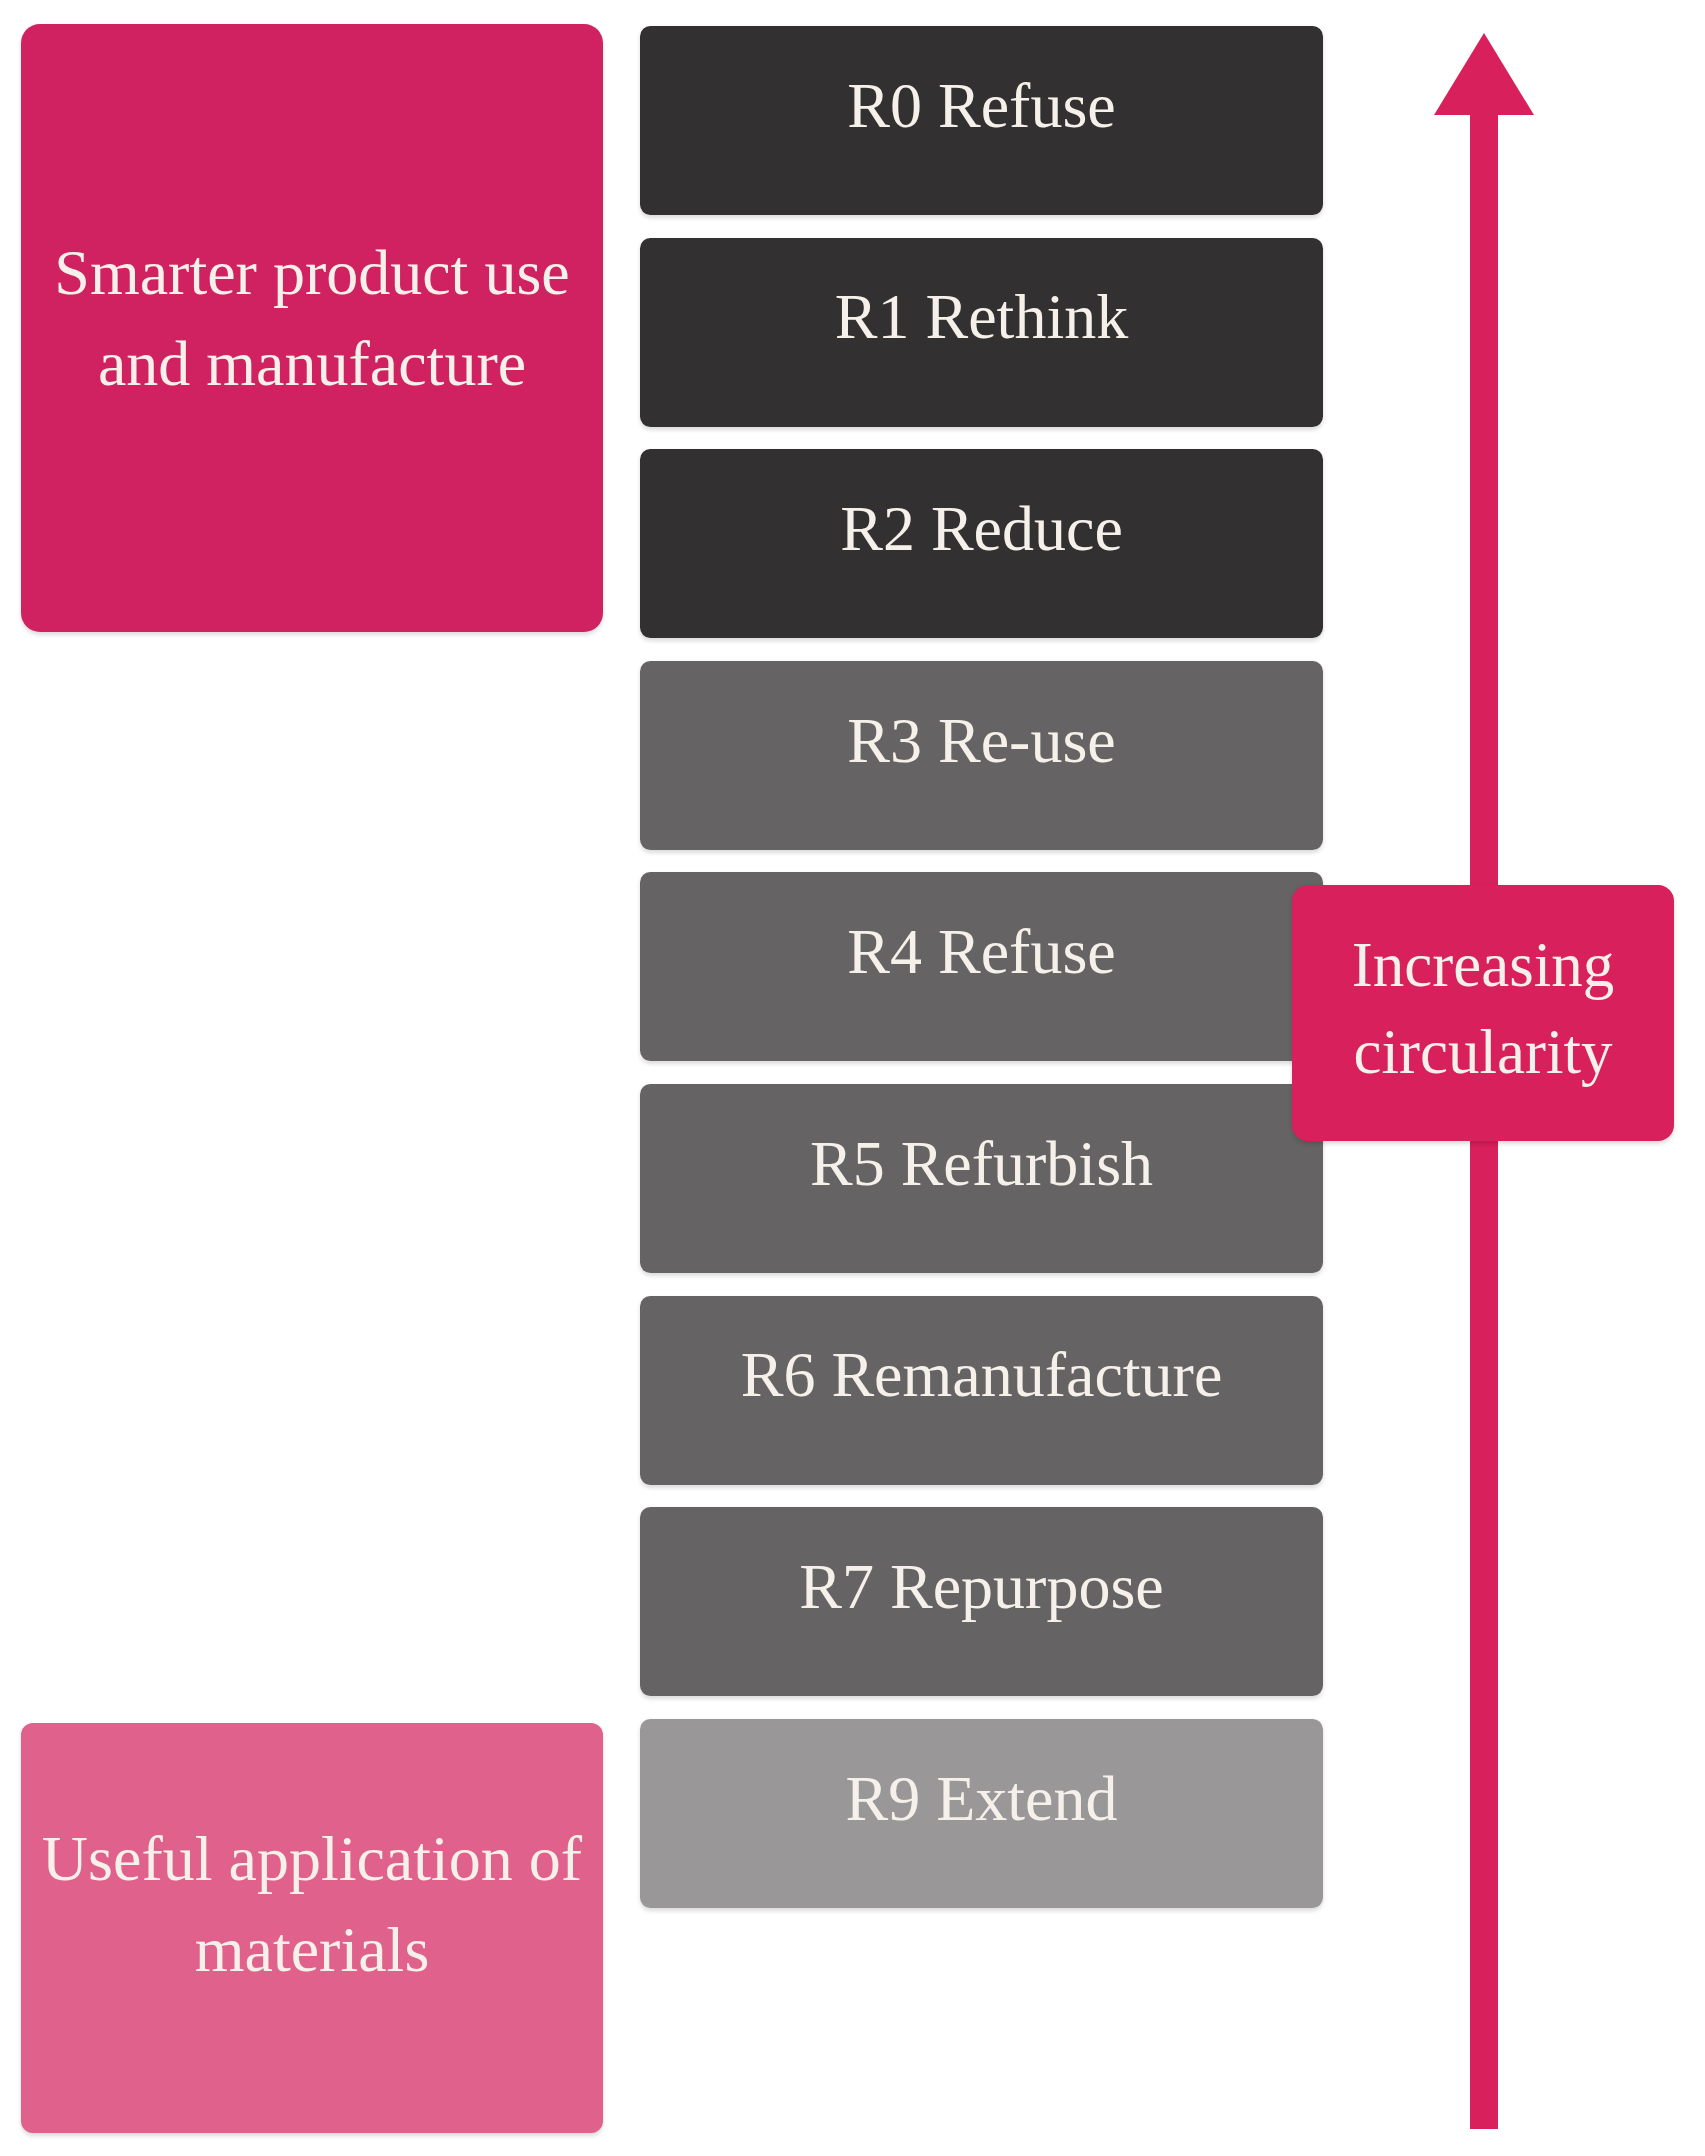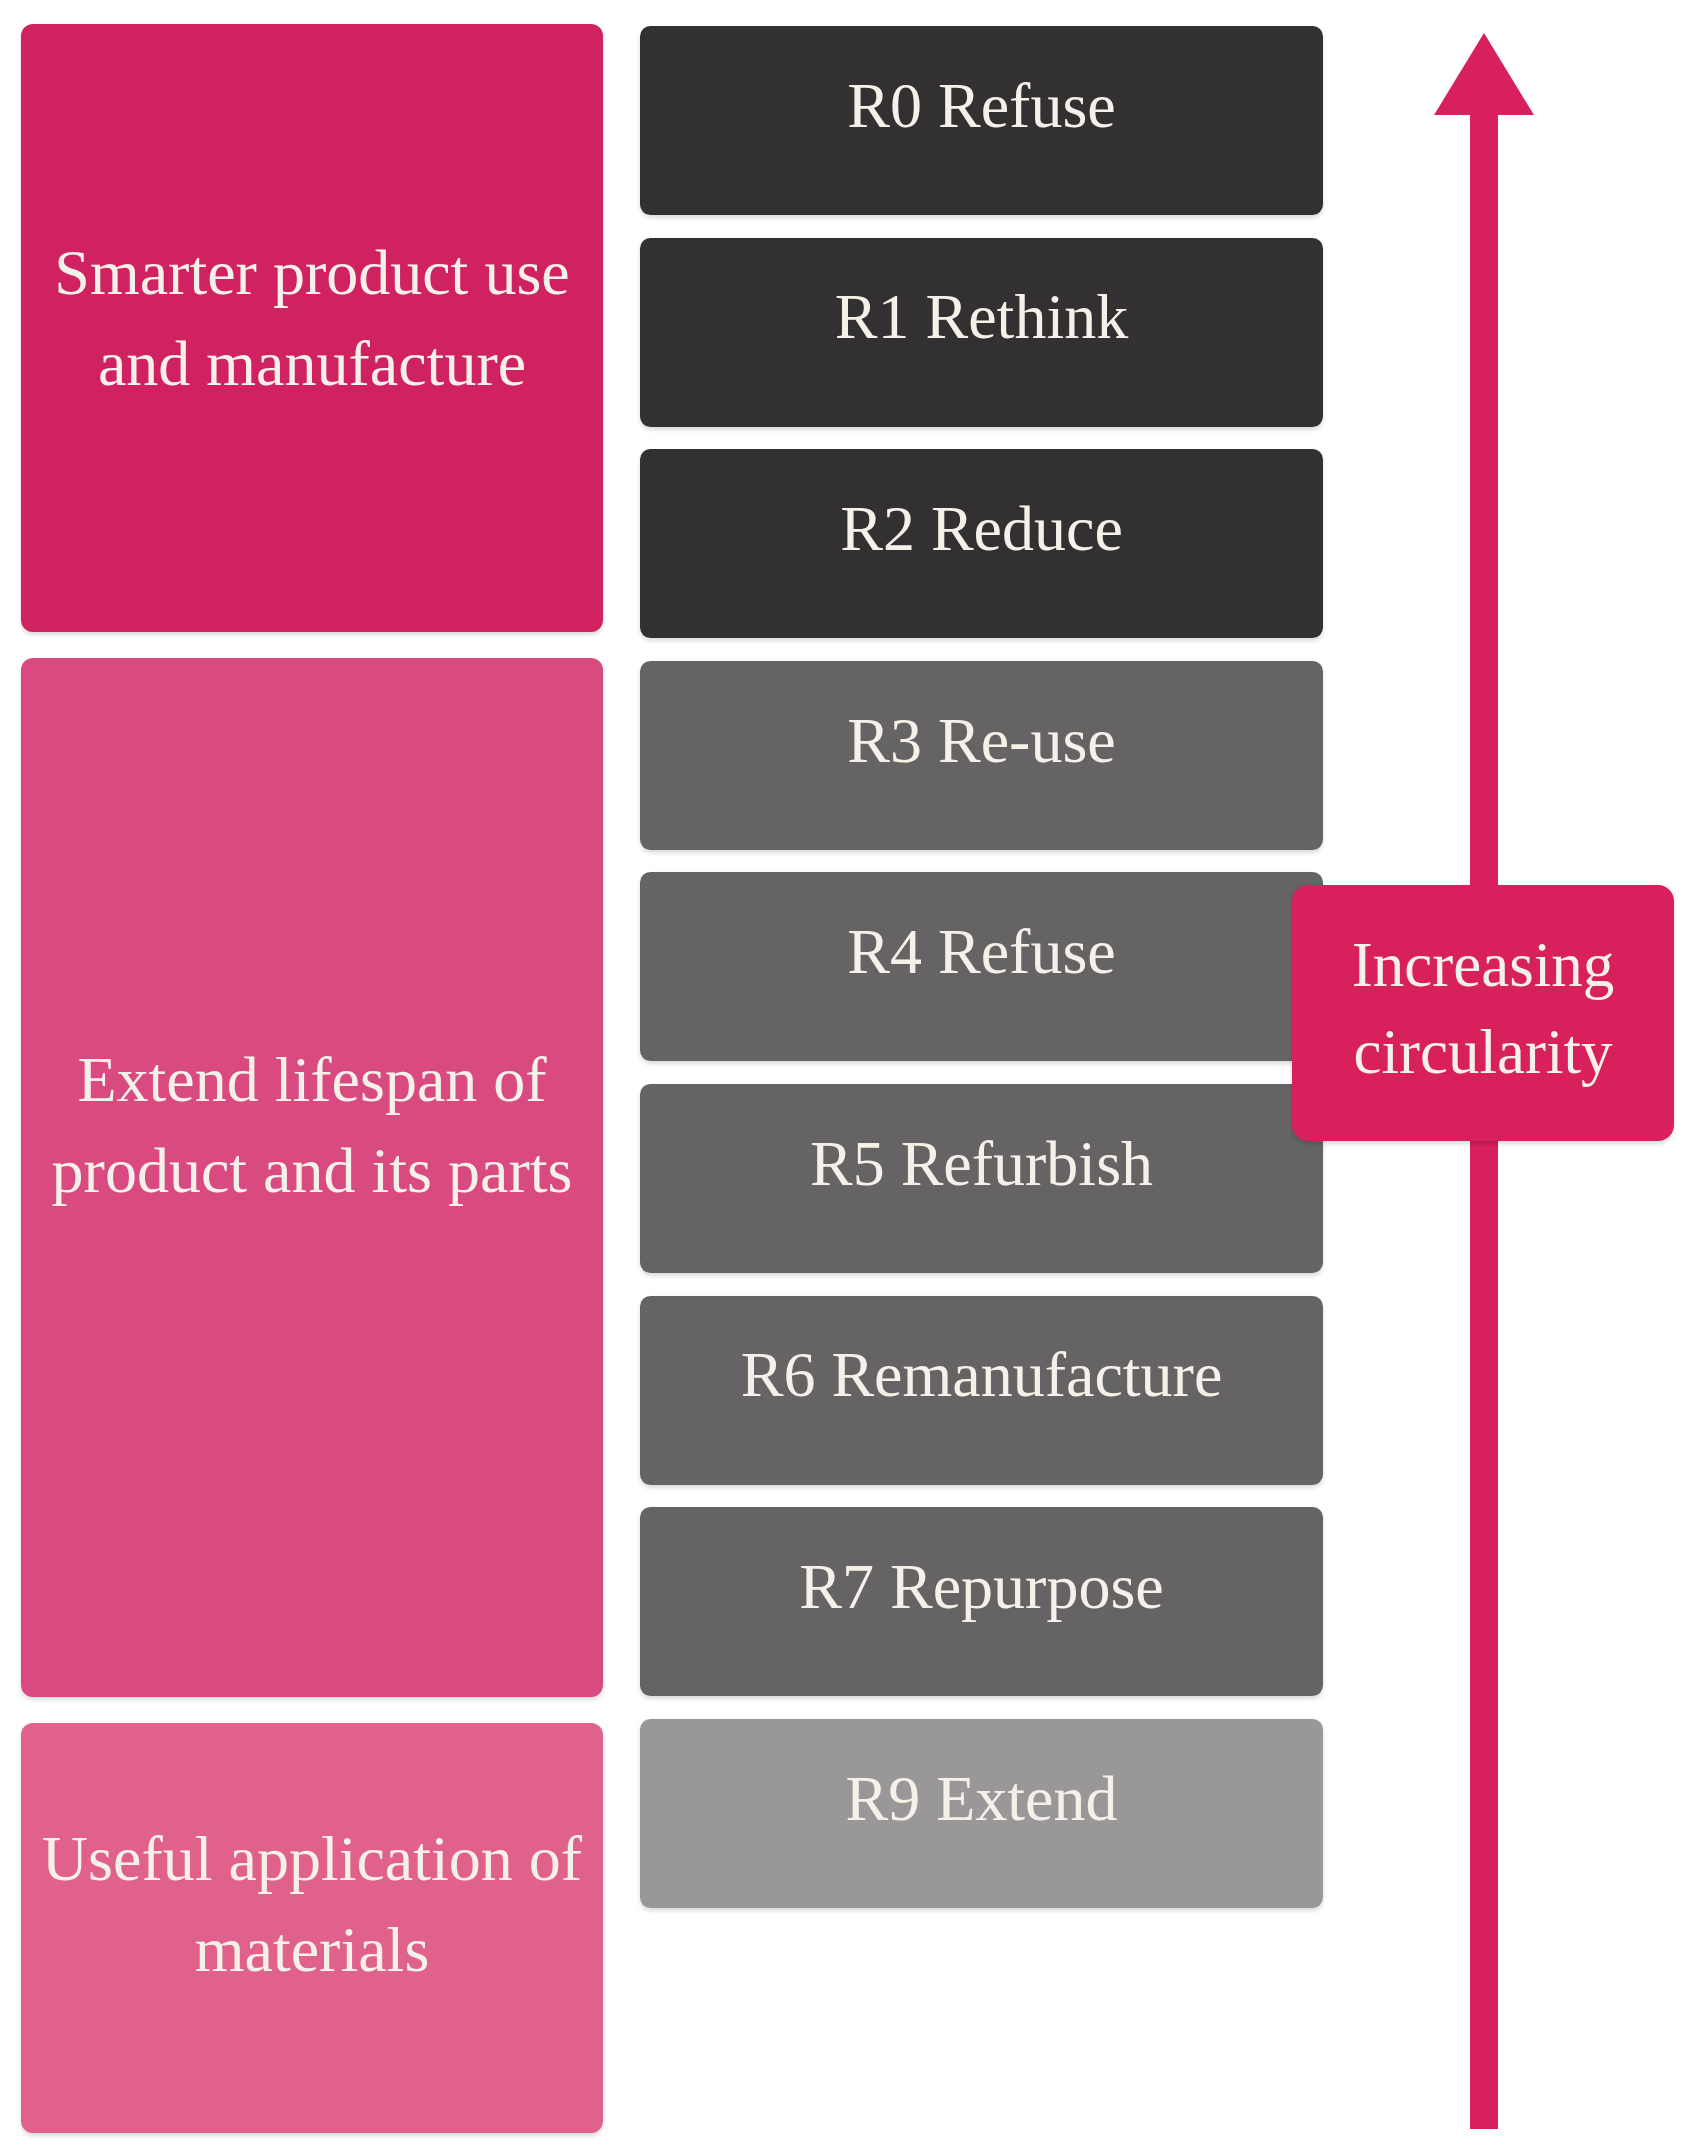--- a/index.html
+++ b/index.html
@@ -29,21 +29,21 @@
   .category {
     position: absolute;
     left: 21px;
     width: 582px;
     border-radius: 12px;
     font-size: 64px;
     line-height: 1.42;
     padding: 0 15.6px;
   }
   .category .line { display: block; }
-  #cat-0 { top: 23.5px;   height: 608px;  background: var(--cat0, #D02161); padding-bottom: 17.4px; }
+  #cat-0 { top: 23.5px;   height: 608px;  background: var(--cat0, #D02161); padding-bottom: 17.4px; border-radius: 19px; }
   #cat-1 { top: 658px;  height: 1039px; background: var(--cat1, #D94A80); padding-bottom: 104px; }
   #cat-2 { top: 1723px; height: 410px;  background: var(--cat2, #E0618C); padding-bottom: 47px; align-items: center; }
 
   
   .rungs {
     position: absolute;
     left: 640px;
     top: 26px;
     width: 683px;
     display: flex;
@@ -98,24 +98,20 @@
 </style>
 </head>
 <body>
 
 <div class="canvas">
 
   <div class="box category" id="cat-0">
     <span class="line">Smarter product use</span>
     <span class="line">and manufacture</span>
   </div>
-  <div class="box category" id="cat-1">
-    <span class="line">Extend lifespan of</span>
-    <span class="line">product and its parts</span>
-  </div>
   <div class="box category" id="cat-2">
     <span class="line">Useful application of</span>
     <span class="line">materials</span>
   </div>
 
   <div class="rungs">
     <div class="box rung tone-dark">
         <span>R0 Refuse</span>
       </div>
     <div class="box rung tone-dark">

